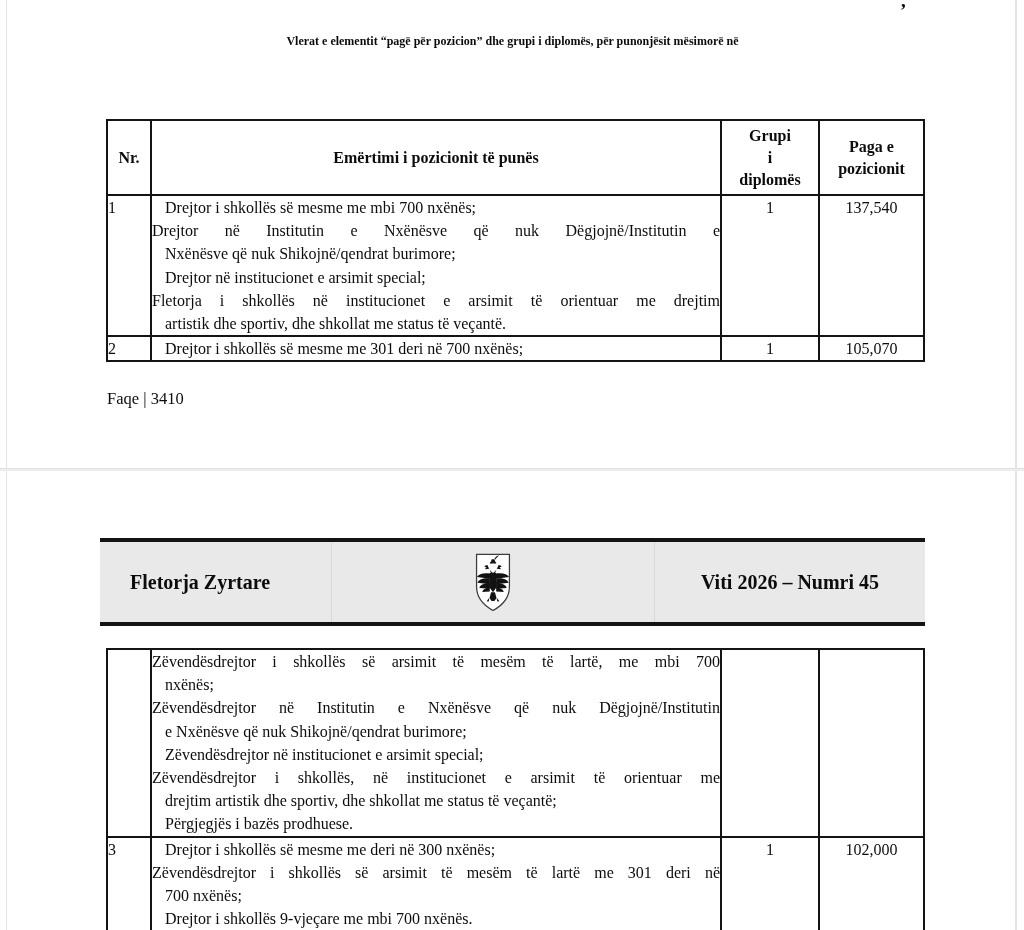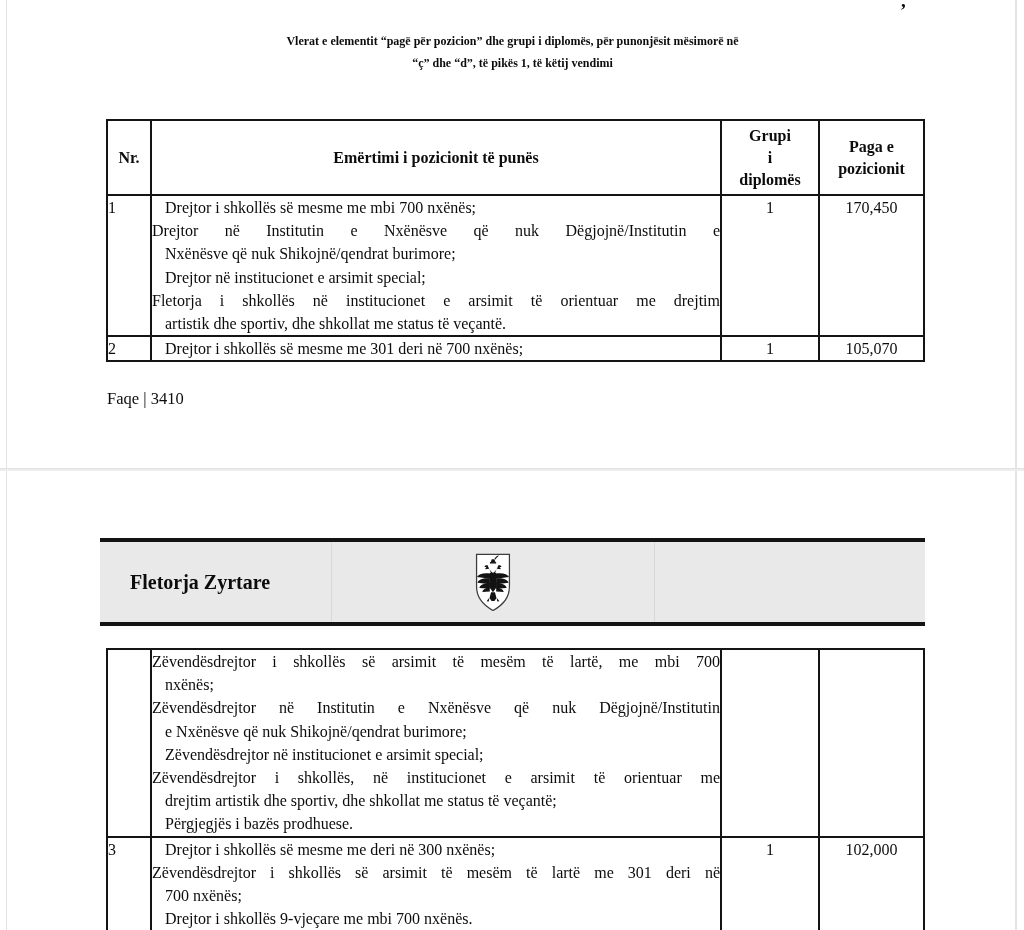--- a/index.html
+++ b/index.html
@@ -66,21 +66,20 @@
 <div class="viewport">
 
   <div class="vline left"></div>
   <div class="vline right"></div>
 
   <div class="page page1">
     <div class="fragment">,</div>
 
     <div class="doc-title">
       <div>Vlerat e elementit “pagë për pozicion” dhe grupi i diplomës, për punonjësit mësimorë në</div>
-      <div>“ç” dhe “d”, të pikës 1, të këtij vendimi</div>
     </div>
 
     <table class="salary" id="table1">
       <colgroup>
           <col class="c1">
           <col class="c2">
           <col class="c3">
           <col class="c4">
         </colgroup>
       <thead>
@@ -99,21 +98,21 @@
             <td class="c-nr">1</td>
             <td class="c-em">
               <div class="ln end">Drejtor i shkollës së mesme me mbi 700 nxënës;</div>
               <div class="ln stretch">Drejtor në Institutin e Nxënësve që nuk Dëgjojnë/Institutin e</div>
               <div class="ln end">Nxënësve që nuk Shikojnë/qendrat burimore;</div>
               <div class="ln end">Drejtor në institucionet e arsimit special;</div>
               <div class="ln stretch">Fletorja i shkollës në institucionet e arsimit të orientuar me drejtim</div>
               <div class="ln end">artistik dhe sportiv, dhe shkollat me status të veçantë.</div>
             </td>
             <td class="c-g">1</td>
-            <td class="c-p">170,450</td>
+            <td class="c-p">137,540</td>
           </tr>
           <tr>
             <td class="c-nr">2</td>
             <td class="c-em">
               <div class="ln end">Drejtor i shkollës së mesme me 301 deri në 700 nxënës;</div>
             </td>
             <td class="c-g">1</td>
             <td class="c-p">105,070</td>
           </tr>
         </tbody>
@@ -158,20 +157,23 @@
               <path d="M16.6,31.2 C10,31.2 6.4,33.2 5.9,36.2 l10.8,0.9 Z"></path>
               <path d="M16.6,35.8 C12,36.3 9.4,38.1 8.9,40.3 l7.8,-0.6 Z"></path>
             </g>
 
             <path d="M18,40.5 h4 l1.6,6 -2.1,3.2 h-3 l-2.1,-3.2 Z"></path>
             <path d="M16.2,46.2 l-2.8,3.6 2.2,0.3 Z"></path>
             <path d="M23.8,46.2 l2.8,3.6 -2.2,0.3 Z"></path>
           </g>
         </svg>
       </div>
+      <div class="banner-cell right">
+        <span class="banner-text">Viti 2026 – Numri 45</span>
+      </div>
     </div>
 
     <table class="salary" id="table2">
       <colgroup>
           <col class="c1">
           <col class="c2">
           <col class="c3">
           <col class="c4">
         </colgroup>
       <tbody id="tbody2">

